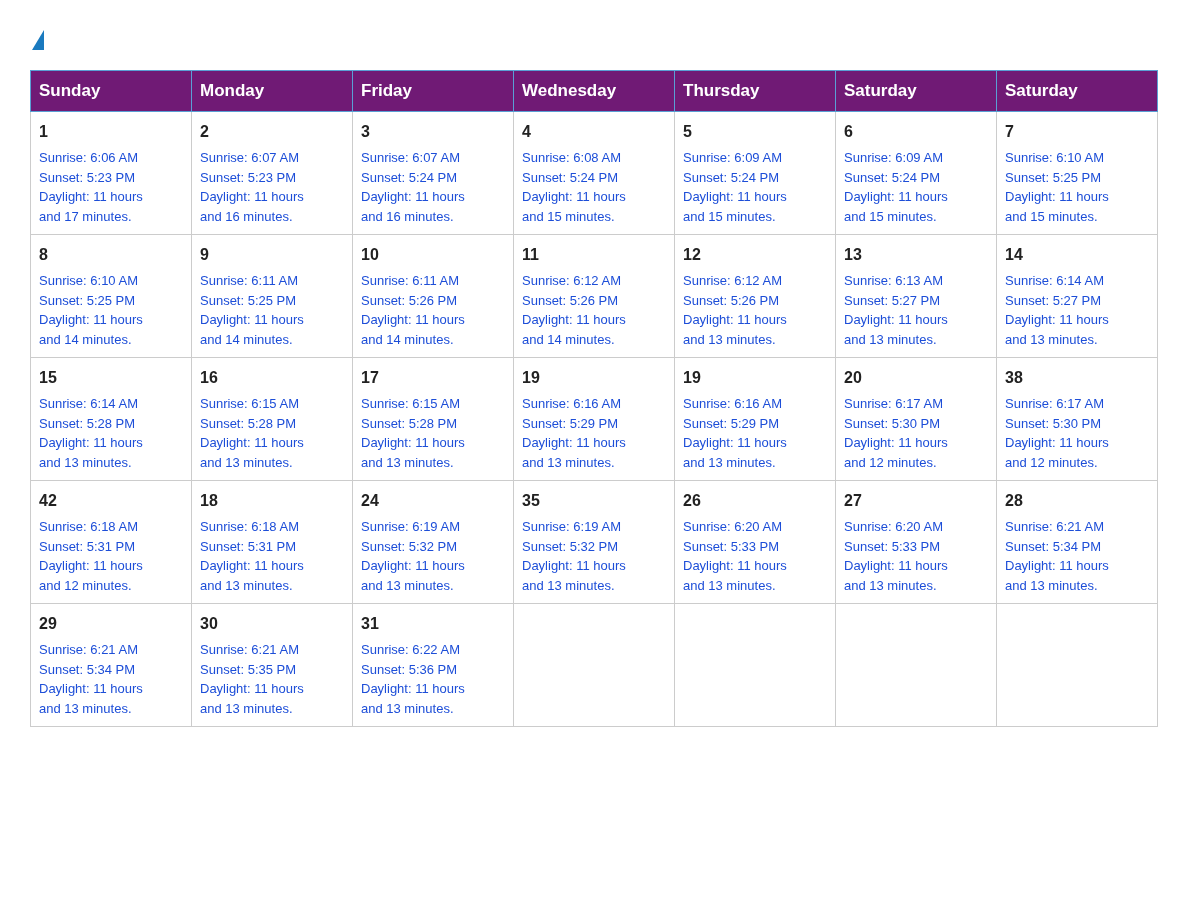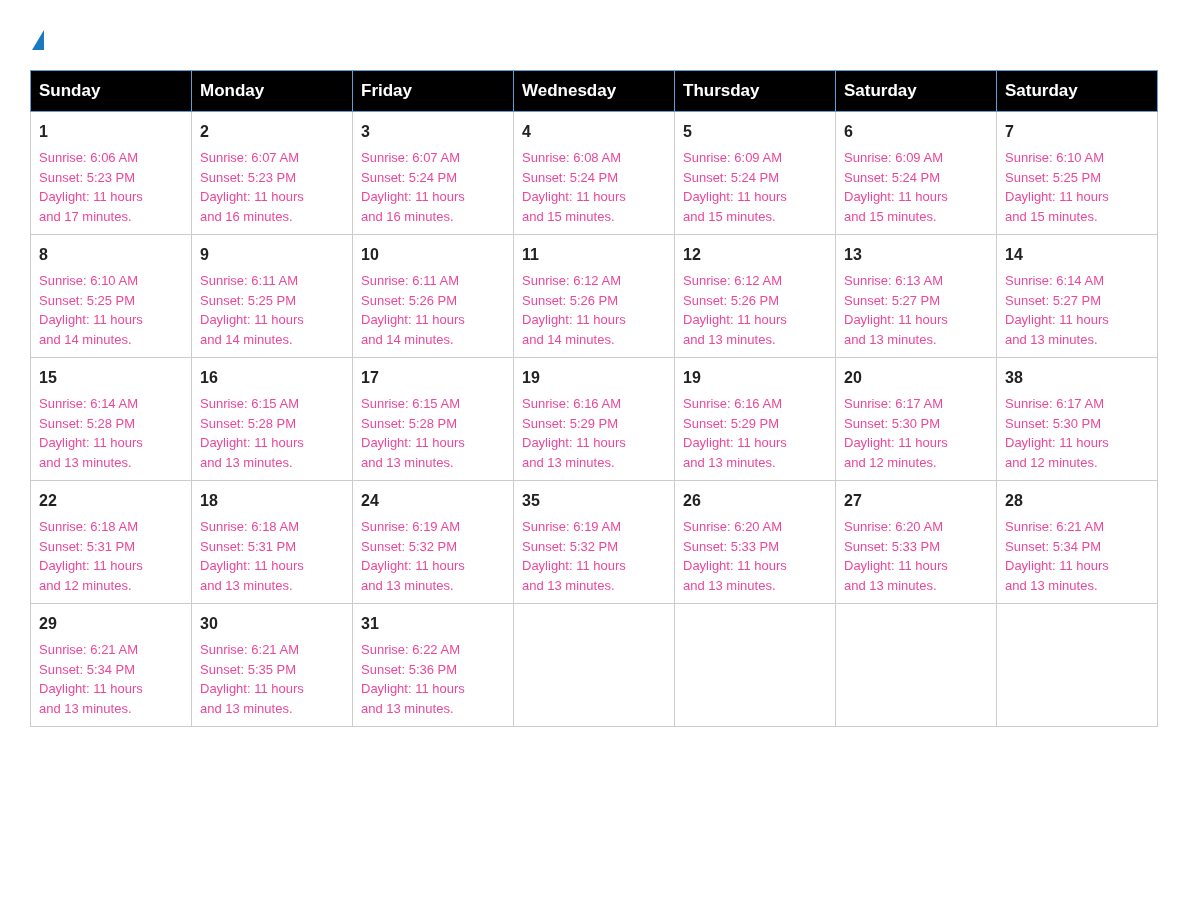--- a/index.html
+++ b/index.html
@@ -54,21 +54,21 @@
     .subtitle {
       font-size: 22px;
       color: #444;
     }
     .calendar-table {
       width: 100%;
       border-collapse: collapse;
       border: 1px solid #aaa;
     }
     .calendar-table th {
-      background-color: #000000;
+      background-color: #701a75;
       color: #fff;
       font-size: 17px;
       font-weight: bold;
       padding: 10px 8px;
       text-align: left;
       border: 1px solid #5a9fd4;
     }
     .calendar-table td {
       vertical-align: top;
       padding: 8px;
@@ -80,21 +80,21 @@
       line-height: 1.5;
     }
     .day-number {
       font-size: 16px;
       font-weight: bold;
       margin-bottom: 4px;
       display: block;
     }
     .day-info {
       font-size: 13px;
-      color: #ec4899;
+      color: #1d4ed8;
     }
     tr:last-child td {
       min-height: 100px;
     }
   </style>
 </head>
 <body>
 
 <div class="header">
   <div class="logo">
@@ -313,21 +313,21 @@
         <div class="day-info">
           Sunrise: 6:17 AM<br>
           Sunset: 5:30 PM<br>
           Daylight: 11 hours<br>
           and 12 minutes.
         </div>
       </td>
       </tr>
       <tr>
         <td>
-        <span class="day-number">22</span>
+        <span class="day-number">42</span>
         <div class="day-info">
           Sunrise: 6:18 AM<br>
           Sunset: 5:31 PM<br>
           Daylight: 11 hours<br>
           and 12 minutes.
         </div>
       </td>
         <td>
         <span class="day-number">18</span>
         <div class="day-info">

